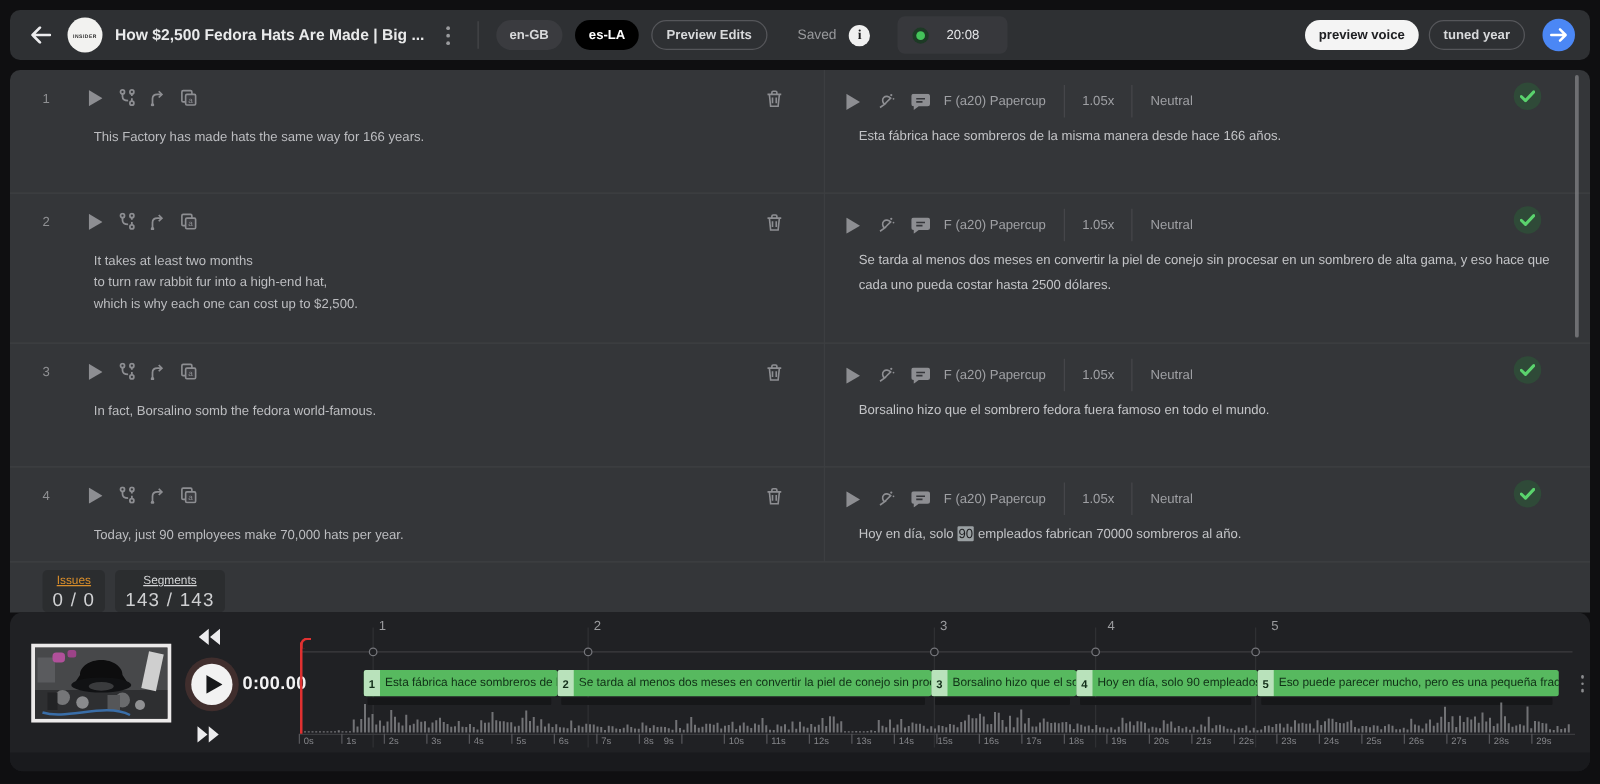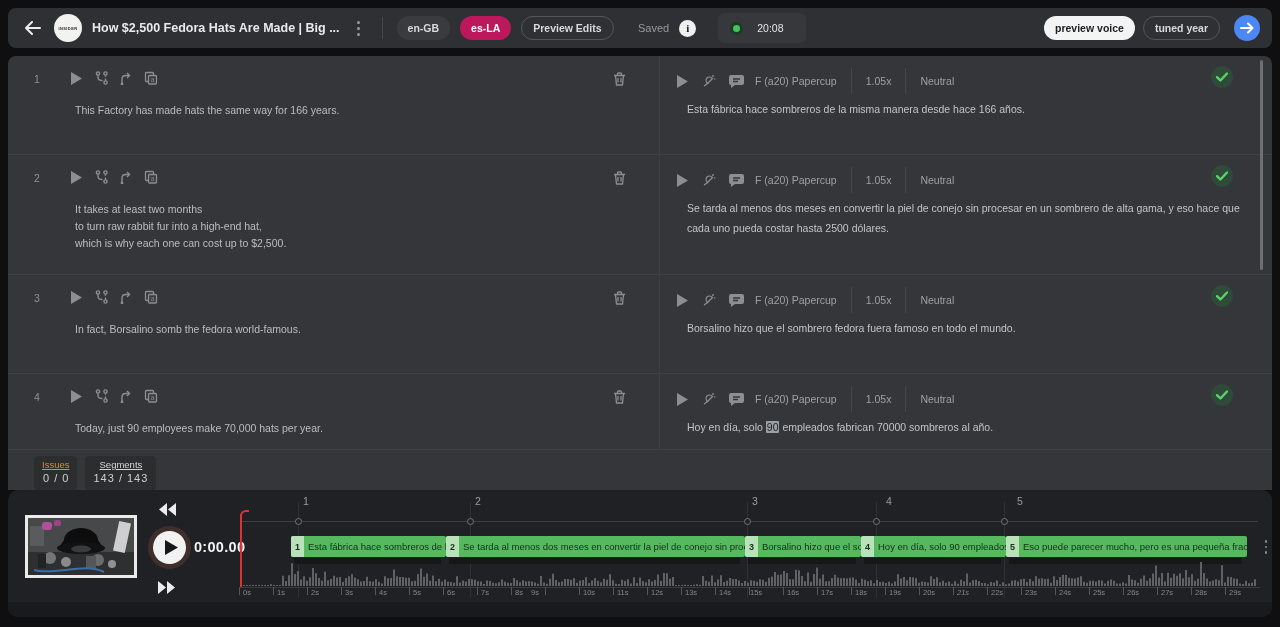--- a/index.html
+++ b/index.html
@@ -10,21 +10,21 @@
   .topbar { position:absolute; left:8px; top:8px; width:1264px; height:40px; background:#2e3033; border-radius:8px; display:flex; align-items:center; padding:0 12px; }
   .tb-left { display:flex; align-items:center; gap:10px; }
   .back-btn { width:24px; height:24px; display:flex; align-items:center; justify-content:center; cursor:pointer; }
   .logo { width:28px; height:28px; border-radius:50%; background:#f2f2f0; color:#2a2a2a; font-size:4px; font-weight:bold; letter-spacing:.4px; display:flex; align-items:center; justify-content:center; }
   .tb-title { color:#e9eaeb; font-size:12.5px; font-weight:600; white-space:nowrap; }
   .kebab { width:18px; height:24px; display:flex; flex-direction:column; align-items:center; justify-content:center; gap:3px; cursor:pointer; }
   .kebab i { width:3px; height:3px; border-radius:50%; background:#9a9b9e; }
   .tb-sep { width:1px; height:22px; background:#45464a; margin:0 4px; }
   .pill { height:24px; border-radius:13px; display:flex; align-items:center; padding:0 11px; font-size:10.5px; font-weight:600; white-space:nowrap; cursor:pointer; }
   .pill-dark { background:#3a3b3f; color:#d8d9db; }
-  .pill-blue { background:#be185d; color:#fff;text-align:right; }
+  .pill-blue { background:#000000; color:#fff;text-align:right; }
   .pill-outline { background:transparent; border:1px solid #55565a; color:#d8d9db; }
   .tb-mid { position:absolute; left:630px; top:0; height:40px; display:flex; align-items:center; gap:10px; }
   .saved-lbl { color:#98999c; font-size:11px; }
   .info-ic { width:17px; height:17px; border-radius:50%; background:#f0f0f0; color:#1c1c1e; font-size:11px; font-weight:bold; font-family:"Liberation Serif",serif; display:flex; align-items:center; justify-content:center; cursor:pointer; }
   .timer-pill { margin-left:12px; height:30px; min-width:88px; background:#37383c; border-radius:6px; display:flex; align-items:center; gap:14px; padding:0 12px; }
   .timer-dot { width:13px; height:13px; border-radius:50%; background:#1d3a25; display:flex; align-items:center; justify-content:center; }
   .timer-dot i { width:7px; height:7px; border-radius:50%; background:#44c45a; }
   .timer-val { color:#e3e4e6; font-size:10.5px; }
   .tb-right { margin-left:auto; display:flex; align-items:center; gap:8px; }
   .pill-white { background:#f4f4f4; color:#202124; }
@@ -45,21 +45,21 @@
   .rr-estext { position:absolute; left:27px; top:44px; width:560px; color:#c3c4c7; font-size:10.5px; line-height:1.9; }
   .es-mark { background:#9aa0a3; color:#1d1e20; border-radius:1px; padding:0 1px; }
   .rr-check { position:absolute; right:39px; top:10px; width:22px; height:22px; border-radius:50%; background:#2f4a38; display:flex; align-items:center; justify-content:center; cursor:pointer; }
   .scrollbar { position:absolute; right:9px; top:4px; width:3px; height:210px; background:#828386; border-radius:2px; opacity:.75; cursor:pointer; }
 
   
   .footer { position:absolute; left:0; top:394px; width:100%; height:40px; display:flex; gap:8px; padding:6px 0 0 26px; }
   .stat { background:rgba(0,0,0,.16); border-radius:4px; padding:3px 8px; text-align:center; cursor:pointer; }
   .stat-lbl { font-size:9.5px; color:#d5d6d8;text-decoration:underline; }
   .stat-lbl.amber { color:#d98e2b; }
-  .stat-val { font-size:11px; color:#cfd0d2; margin-top:2px; letter-spacing:1px;text-align:right; }
+  .stat-val { font-size:15px; color:#cfd0d2; margin-top:2px; letter-spacing:1px;text-align:right; }
 
   
   .panel { position:absolute; left:8px; top:490px; width:1264px; height:127px; background:#202124; border-radius:10px; overflow:hidden; }
   .thumb { position:absolute; left:17px; top:25px; width:112px; height:63px; border:3px solid #eceaea; background:#39393b; }
   .ctl { position:absolute; cursor:pointer; }
   .play-btn { position:absolute; left:145px; top:41px; width:33px; height:33px; border-radius:50%; background:#f2f2f2; box-shadow:0 0 0 5px rgba(104,62,58,.45); display:flex; align-items:center; justify-content:center; cursor:pointer; }
   .timecode { position:absolute; left:186px; top:49px; color:#f2f2f3; font-size:14.5px; font-weight:bold; letter-spacing:.3px; }
   .playhead { position:absolute; left:232px; top:24px; width:2px; height:73px; background:#e03131; z-index:5; cursor:ew-resize; }
   .playhead:before { content:""; position:absolute; left:0; top:-4px; width:7px; height:7px; border-left:2px solid #e03131; border-top:2px solid #e03131; border-top-left-radius:6px; }
   .mk-line { position:absolute; left:232px; top:31px; width:1018px; height:1px; background:rgba(255,255,255,.13); }

